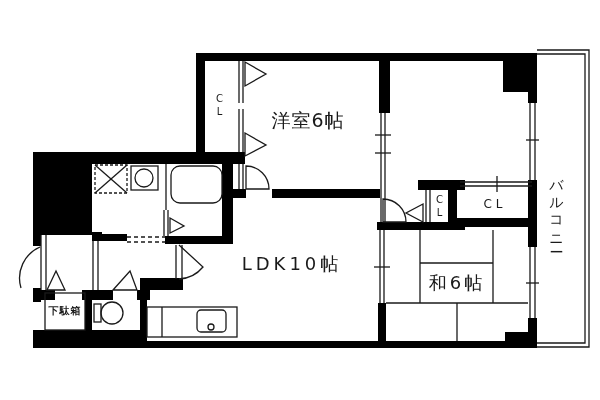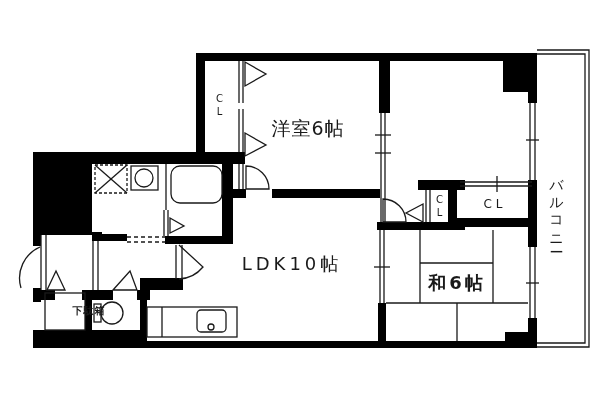--- a/index.html
+++ b/index.html
@@ -183,22 +183,22 @@
   <g fill="#ffffff" stroke="#1a1a1a" stroke-width="1.3">
     <path d="M245,62 L266,74 L245,86 Z"></path>
     <path d="M245,133 L266,145 L245,156 Z"></path>
     <path d="M423,204 L406,213 L423,222 Z"></path>
     <path d="M170,218 L184,226 L170,233 Z"></path>
     <path d="M47,290 L56,271 L65,290 Z"></path>
     <path d="M113,290 L130,271 L137,290 Z"></path>
   </g>
 </svg>
 
-<div class="lbl lbl-room" style="left:308px;top:128px;text-align:right;">洋室6帖</div>
+<div class="lbl lbl-room" style="left:308px;top:120px;text-align:right;">洋室6帖</div>
 <div class="lbl lbl-ldk" style="left:292px;top:264px;text-align:right;">LDK10帖</div>
-<div class="lbl lbl-washitsu" style="left:457px;top:283px;font-weight:bold;">和6帖</div>
+<div class="lbl lbl-washitsu" style="left:457px;top:283px;">和6帖</div>
 <div class="lbl lbl-balcony" style="left:557px;top:208px;">バルコニー</div>
 <div class="lbl lbl-cl-v" style="left:219px;top:106px;">CL</div>
 <div class="lbl lbl-cl-v" style="left:439px;top:207px;">CL</div>
 <div class="lbl lbl-cl-h" style="left:495px;top:204px;">CL</div>
-<div class="lbl lbl-geta" style="left:65px;top:311px;margin-left:24px;">下駄箱</div>
+<div class="lbl lbl-geta" style="left:65px;top:311px;">下駄箱</div>
 
 </div>
 
 </body></html>

